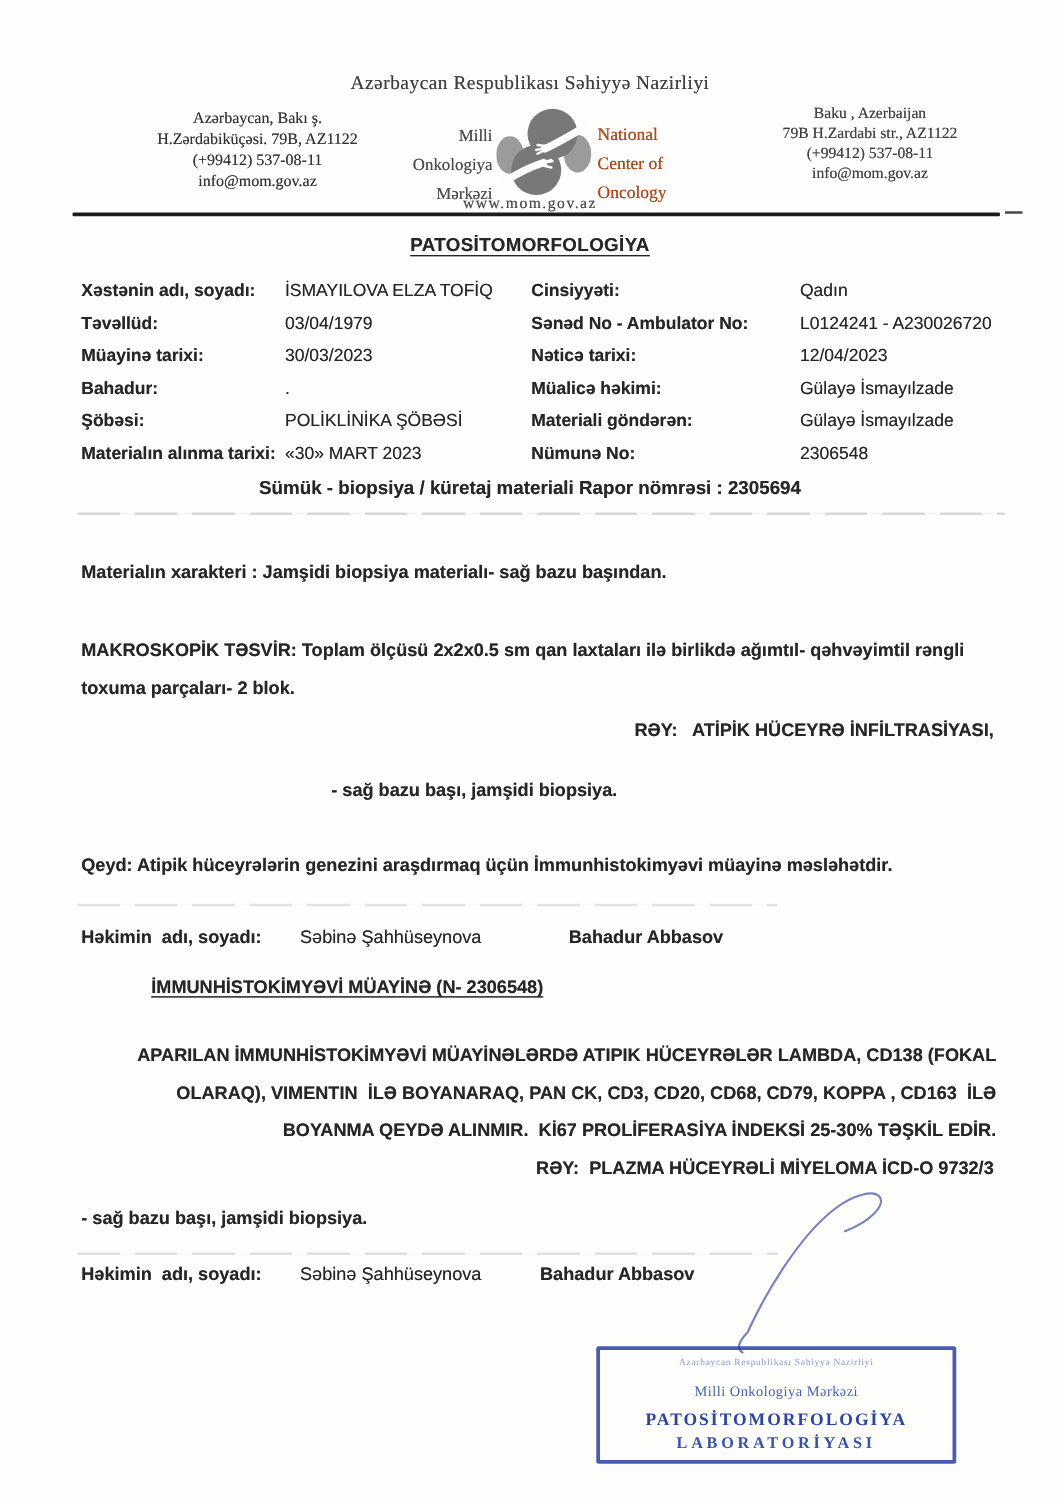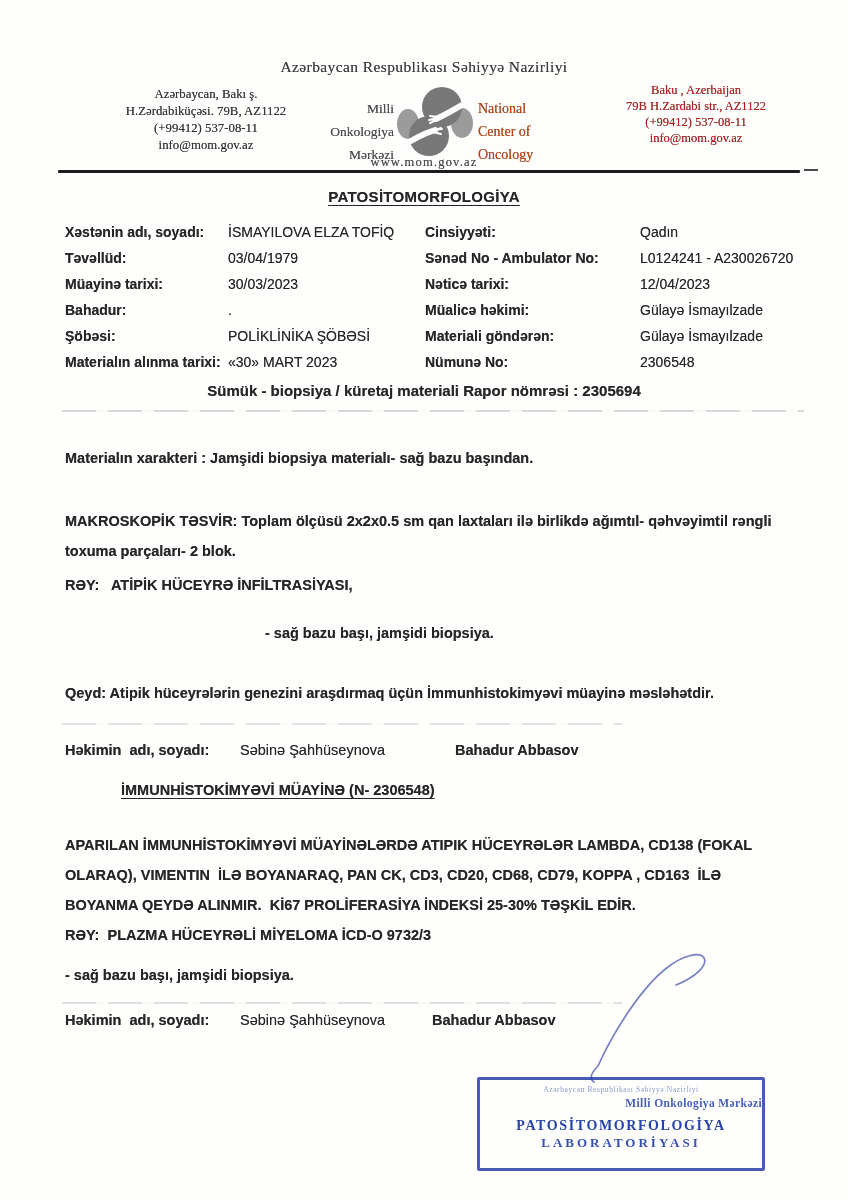--- a/index.html
+++ b/index.html
@@ -7,28 +7,28 @@
     position:relative;
     width:848px;height:1200px;
     background:#fefefd;
     margin:0 auto;
     overflow:hidden;
     font-family:"Liberation Sans",sans-serif;
     color:#262626;
   }
   .abs{position:absolute;}
   .serif{font-family:"Liberation Serif",serif;}
-  .pre{white-space:pre-wrap;}
+  .pre{white-space:pre-wrap;text-align:right;}
   .scan{text-shadow:0 0 0.5px rgba(50,50,50,0.65);}
   .b{font-weight:bold;}
 
   
   .ministry{top:58px;left:0;width:100%;text-align:center;font-size:15.5px;color:#3d3d3d;letter-spacing:0.4px;}
   .contact-left{top:86px;left:70px;width:272px;text-align:center;font-size:12.8px;line-height:17px;color:#333;}
-  .contact-right{top:82px;left:588px;width:216px;text-align:center;font-size:12.5px;line-height:16px;color:#b91c1c;}
+  .contact-right{top:82px;left:588px;width:216px;text-align:center;font-size:12.5px;line-height:16px;color:#404040;}
   .logo-left{top:97px;left:312px;width:82px;text-align:right;font-size:13.5px;line-height:23px;color:#4c4c4c;}
   .logo-right{top:97px;left:478px;width:100px;text-align:left;font-size:14px;line-height:23px;color:#c2410c;}
   .website{top:155px;left:0;width:100%;text-align:center;font-size:12.5px;letter-spacing:1.2px;color:#4c4c4c;}
   .logo-wrap{top:86px;left:397px;width:76px;height:72px;}
 
   .rule{top:170px;left:58px;width:742px;height:3px;background:#1c1c1c;border-radius:1px;}
   .rule-dash{top:169px;left:804px;width:14px;height:2px;background:#4a4a4a;}
 
   .doc-title{top:188px;left:0;width:100%;text-align:center;font-size:15px;letter-spacing:0.3px;}
   .doc-title span{text-decoration:underline;text-underline-offset:3px;}
@@ -78,21 +78,21 @@
     top:1077px;left:477px;width:288px;height:94px;
     border:3px solid rgba(41,64,168,0.85);
     border-radius:2px;
     box-sizing:border-box;
     text-align:center;
     color:#2743ad;
     filter:blur(0.3px);
     font-family:"Liberation Serif",serif;
   }
   .stamp .s1{margin-top:5px;font-size:7.5px;letter-spacing:0.6px;opacity:0.55;filter:blur(0.5px);}
-  .stamp .s2{margin-top:3px;font-size:11.5px;font-weight:bold;letter-spacing:0.4px;opacity:0.85;text-align:right;}
+  .stamp .s2{margin-top:14px;font-size:11.5px;font-weight:normal;letter-spacing:0.4px;opacity:0.85;}
   .stamp .s3{margin-top:9px;font-size:14px;font-weight:bold;letter-spacing:1.6px;}
   .stamp .s4{margin-top:1px;font-size:13px;font-weight:bold;letter-spacing:3px;opacity:0.92;}
 
   .sig{top:930px;left:560px;width:260px;height:170px;pointer-events:none;}
 </style>
 </head>
 <body>
 
 <div class="page">
 

